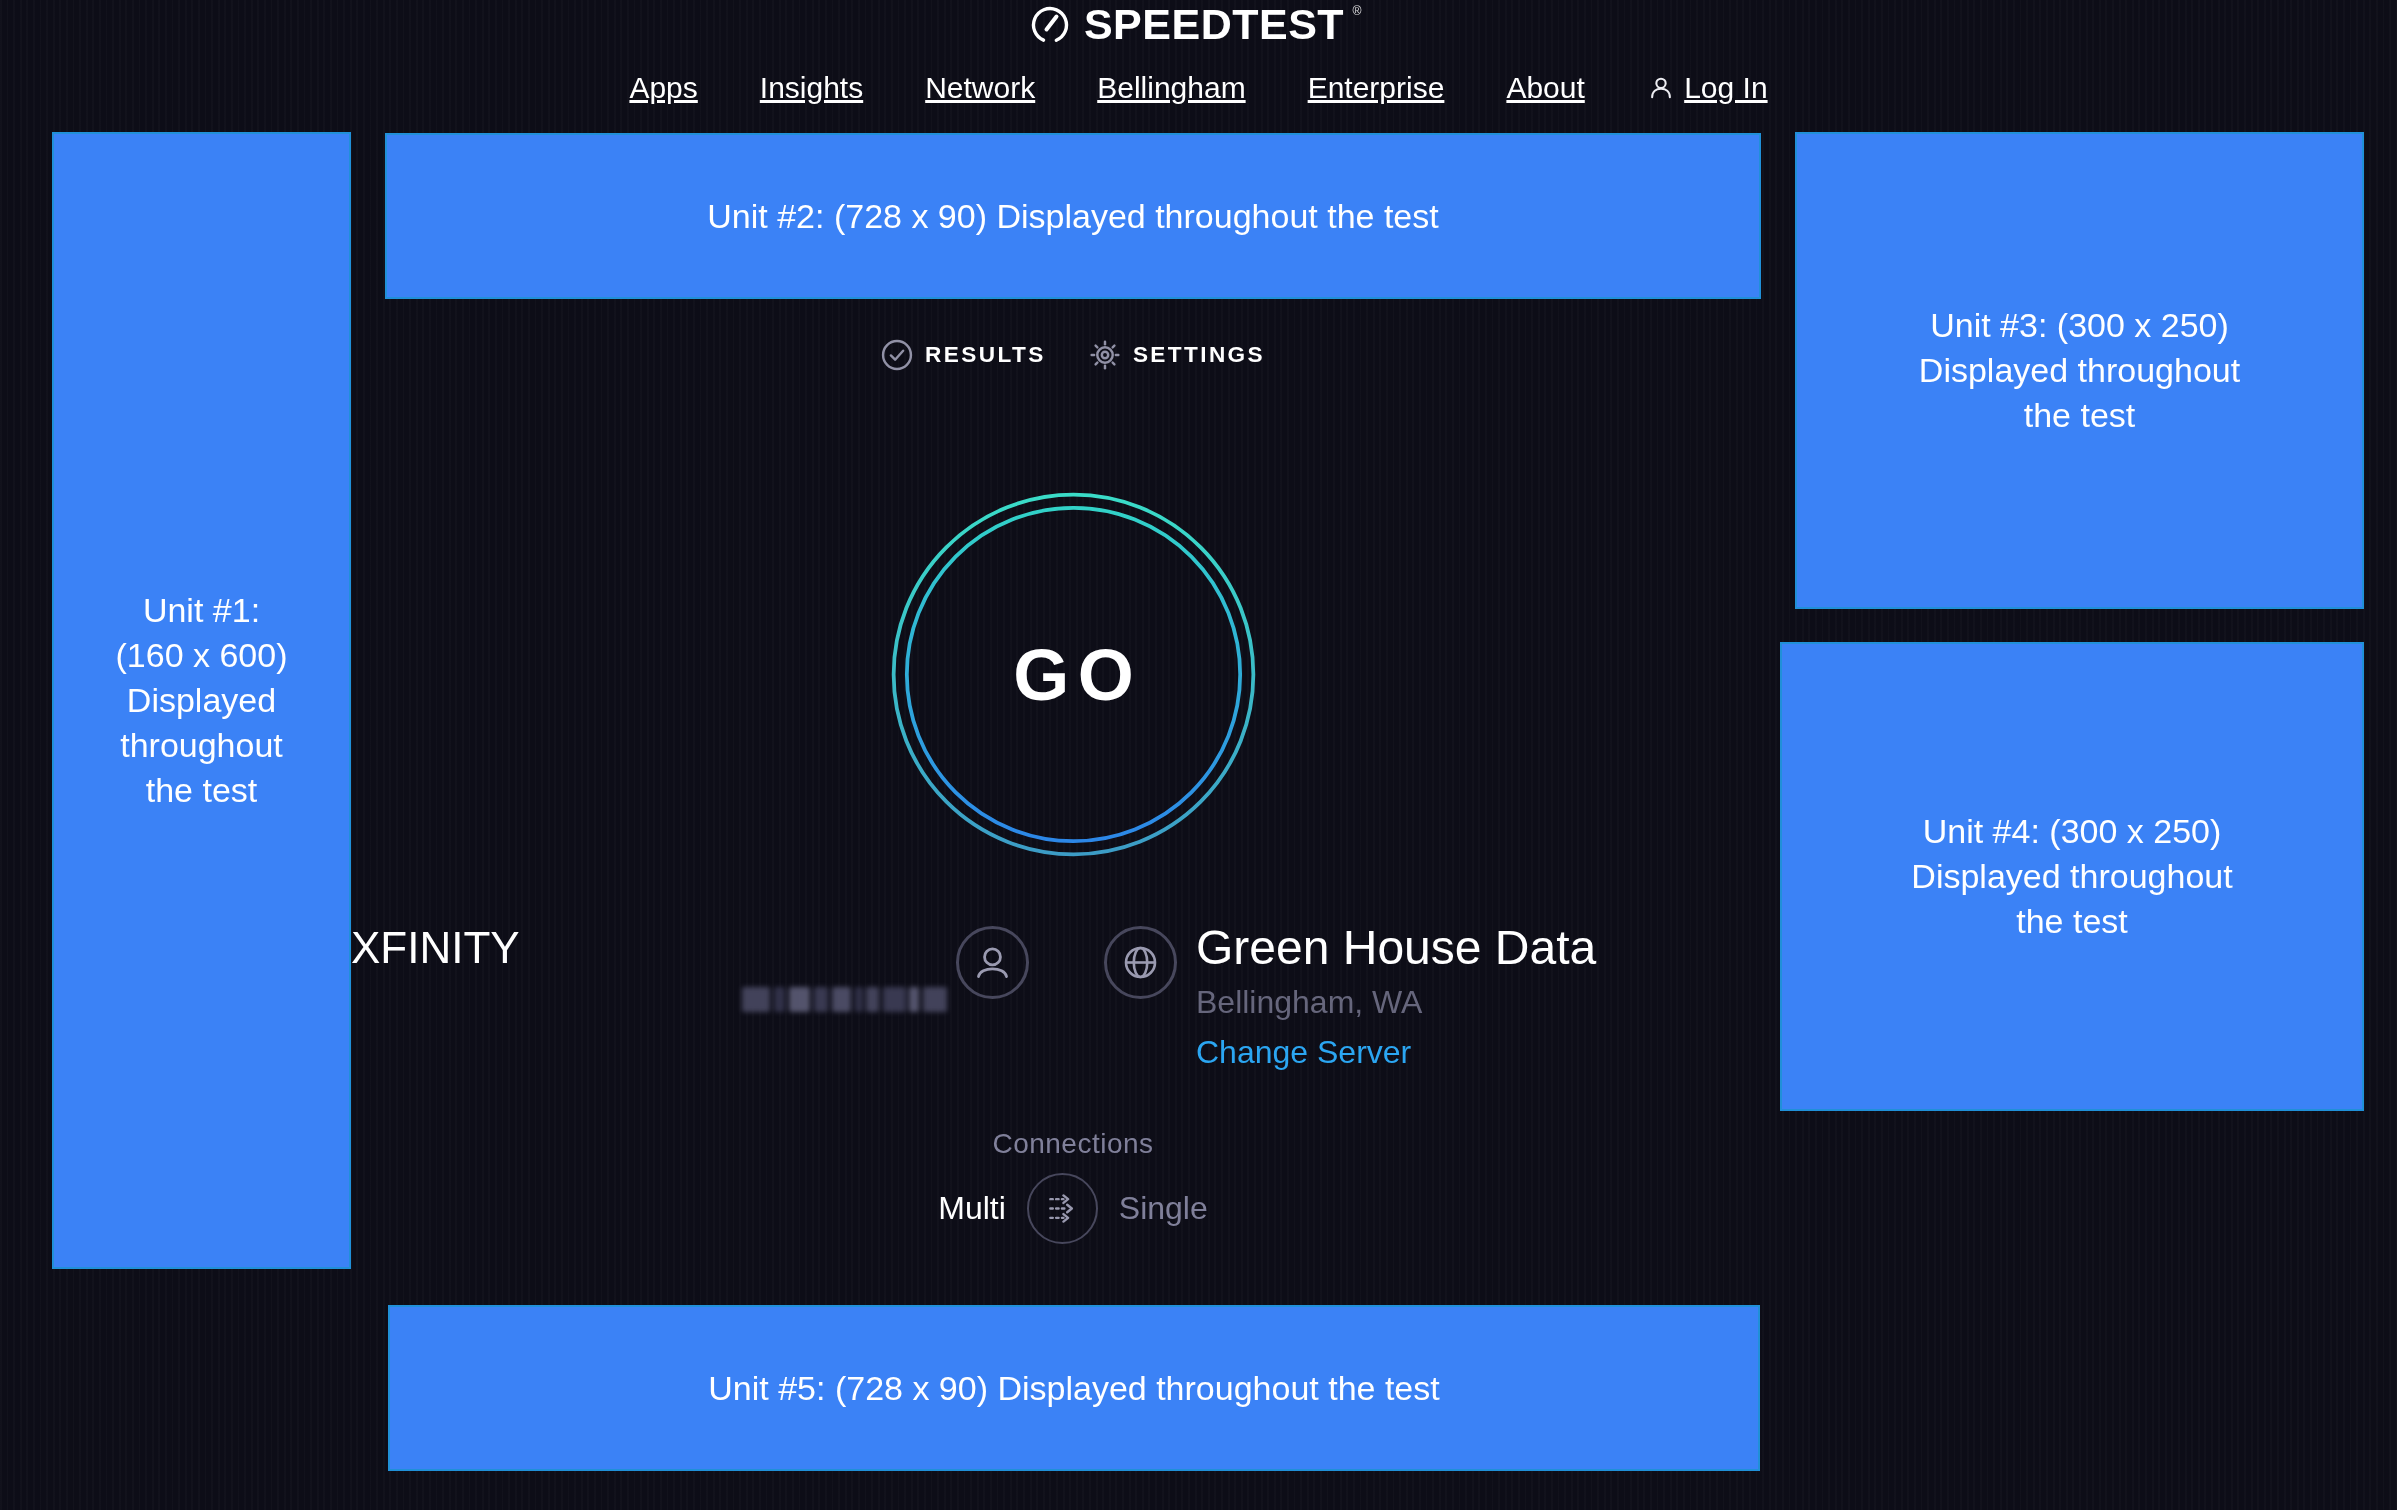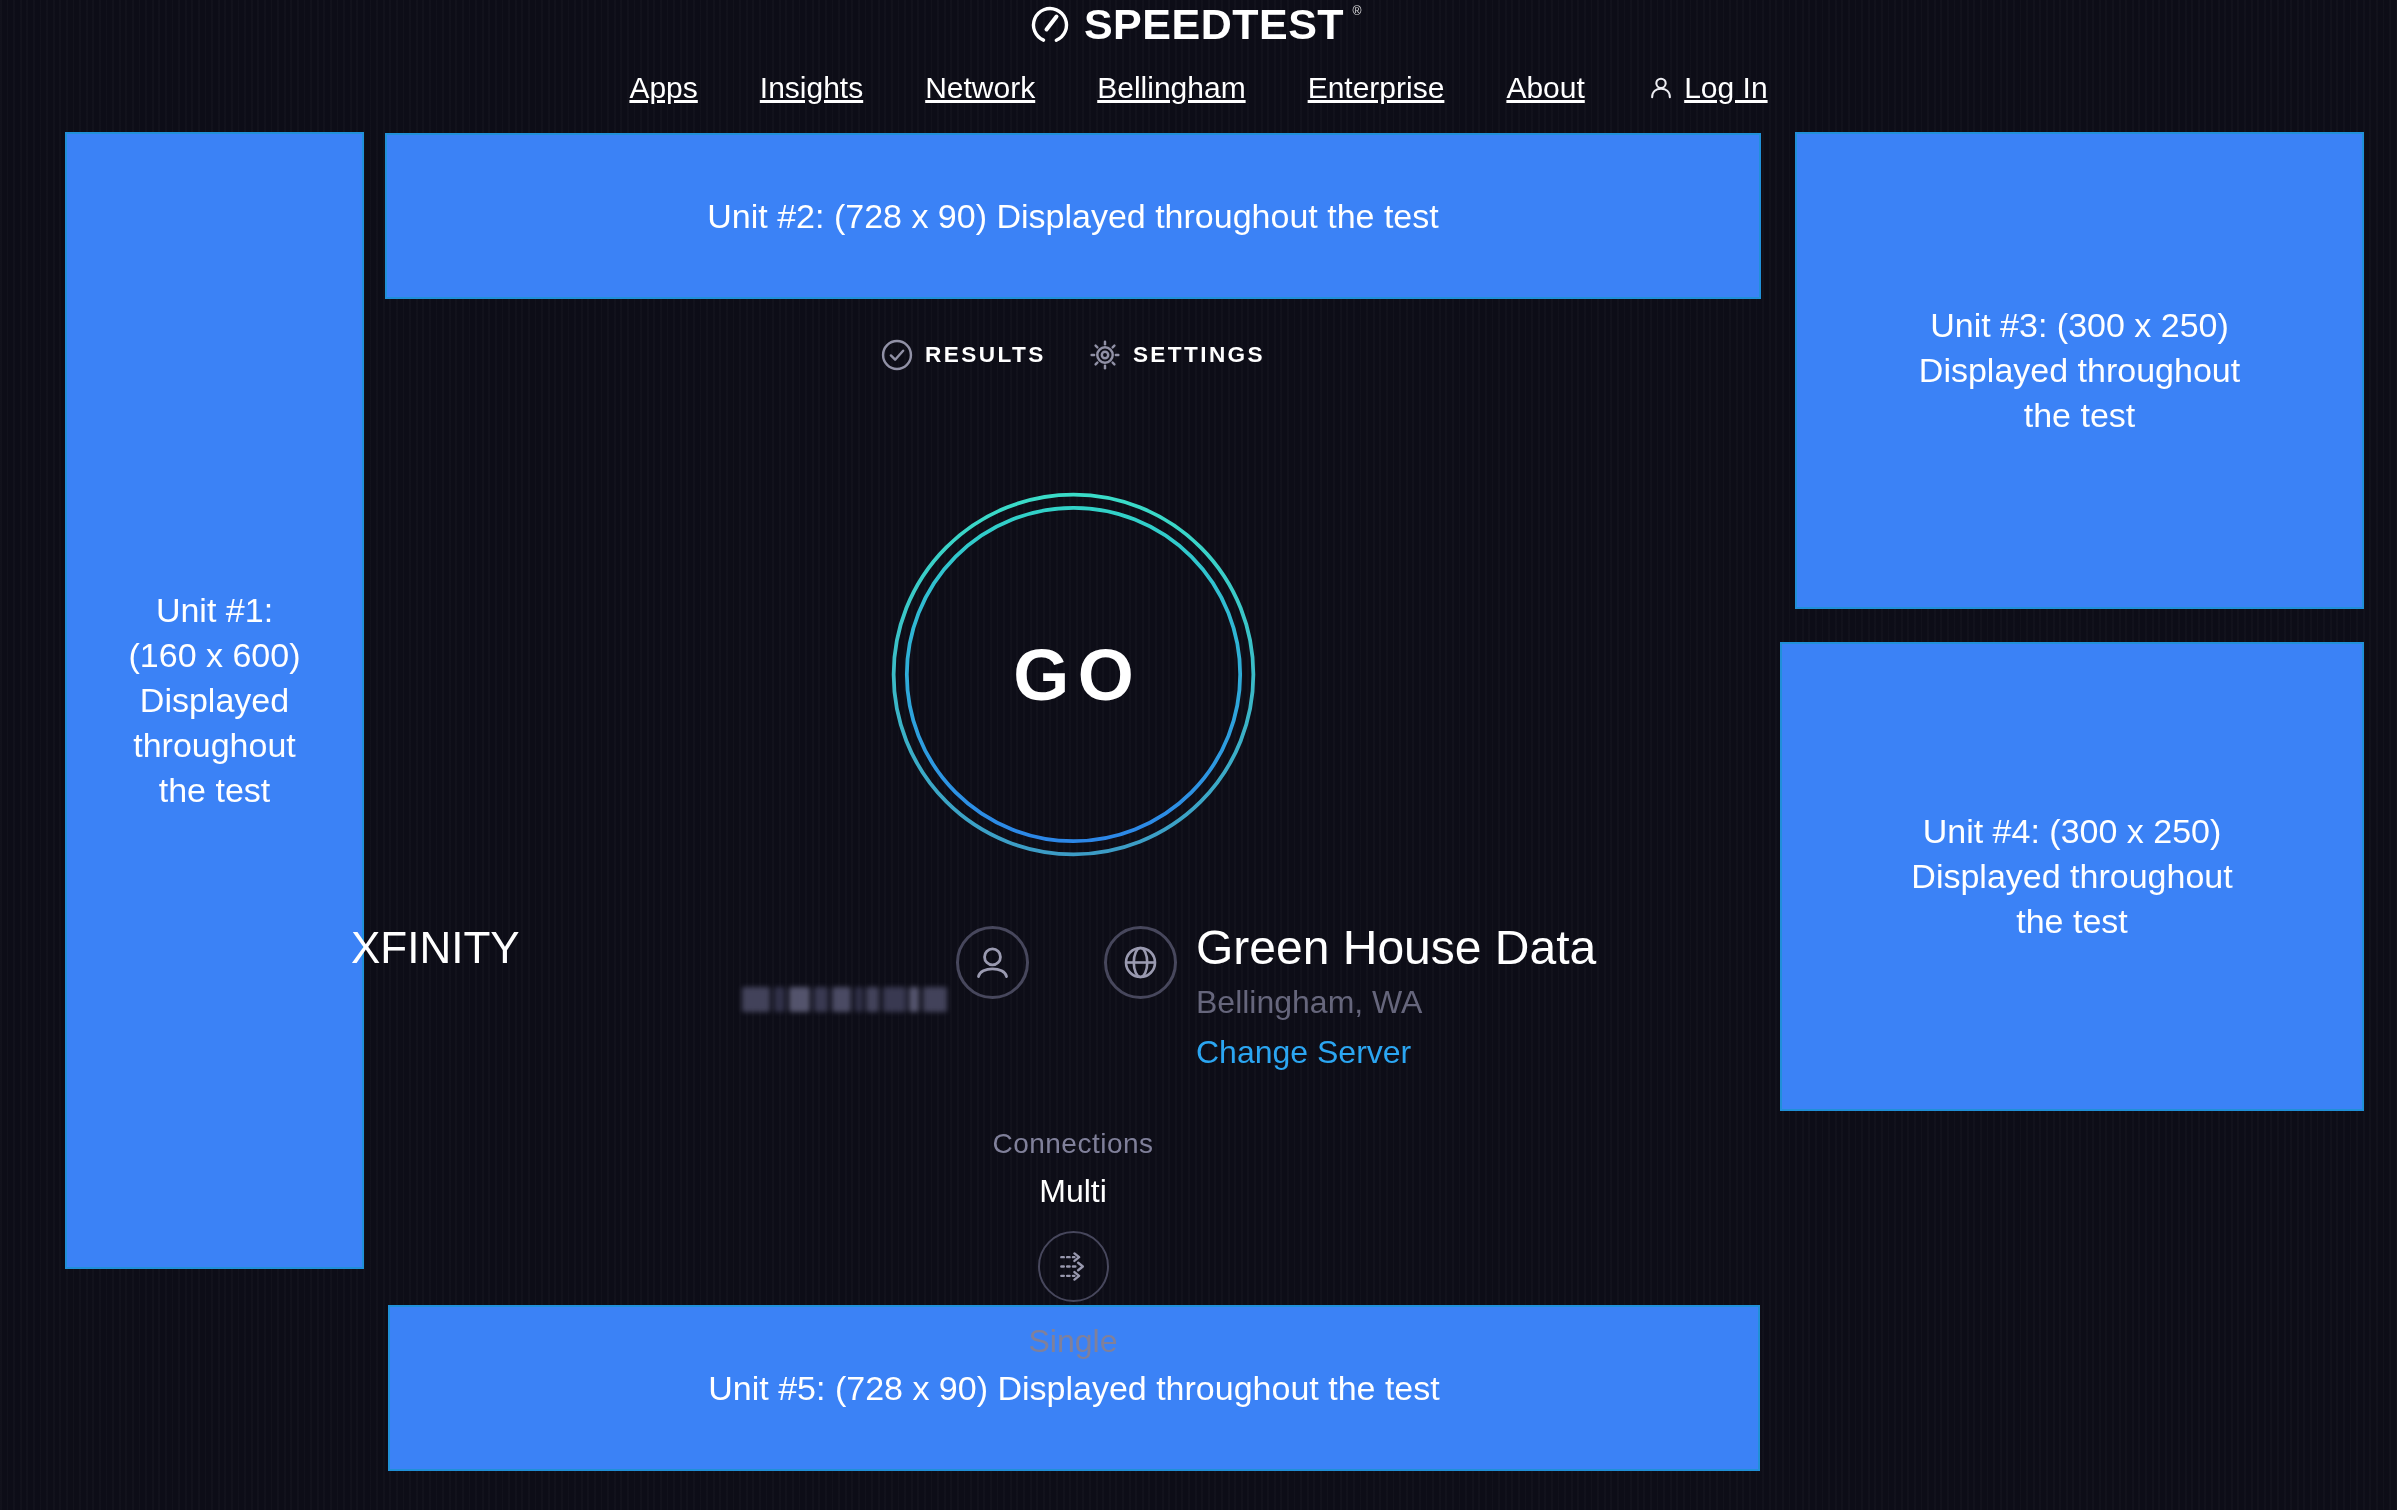--- a/index.html
+++ b/index.html
@@ -31,21 +31,21 @@
 
   
   .ad {
     position:absolute;
     background:#3b82f6;
     border:2.8px solid #2090d8;
     display:flex; align-items:center; justify-content:center;
     text-align:center;
     font-size:34px; line-height:45px; color:#ffffff;
   }
-  .ad-1 { left:65px;  top:132px;  width:299px;  height:1137px; }
+  .ad-1 { left:52px;  top:132px;  width:299px;  height:1137px; }
   .ad-2 { left:385px; top:133px;  width:1376px; height:166px; }
   .ad-3 { left:1795px;top:132px;  width:569px;  height:477px; }
   .ad-4 { left:1780px;top:642px;  width:584px;  height:469px; }
   .ad-5 { left:388px; top:1305px; width:1372px; height:166px; }
   .ad-1 .ad-text { width:193px; }
   .ad-3 .ad-text, .ad-4 .ad-text { width:367px; }
 
   
   .center-col { position:absolute; left:351px; top:0; width:1444px; height:100%; }
 
@@ -98,21 +98,21 @@
   .server-name { position:absolute; left:845px; top:927px; font-size:48px; font-weight:500; line-height:41px; color:#fff; }
   .server-loc  { position:absolute; left:845px; top:983px; font-size:32px; line-height:38px; color:#66667c; }
   .change-server { position:absolute; left:845px; top:1033px; font-size:32px; line-height:38px; color:#2ba6f2; }
 
   .conn-label {
     position:absolute; top:1128px; left:0; width:100%; text-align:center;
     font-size:28px; letter-spacing:0.5px; color:#80809a;
   }
   .conn-toggle {
     position:absolute; top:1173px; left:0; width:100%;
-    display:flex; align-items:center; justify-content:center; gap:21px;flex-direction:column;
+    display:flex; align-items:center; justify-content:center; gap:21px;
   }
   .conn-multi  { font-size:32px; font-weight:500; color:#fff; }
   .conn-single { font-size:32px; color:#80809a; }
   .toggle-circle {
     width:71px; height:71px; border-radius:50%;
     border:2.8px solid #47475c;
     display:flex; align-items:center; justify-content:center;
   }
 </style>
 </head>

